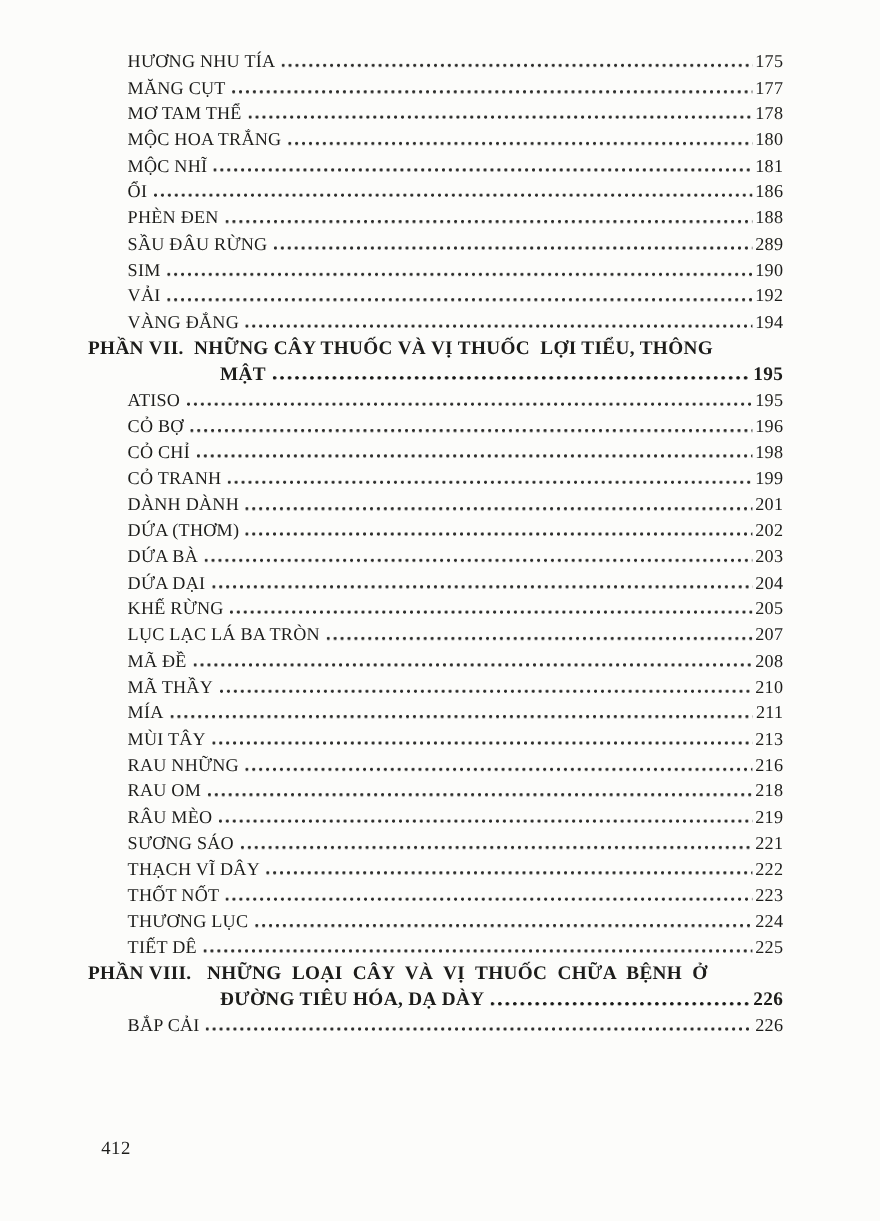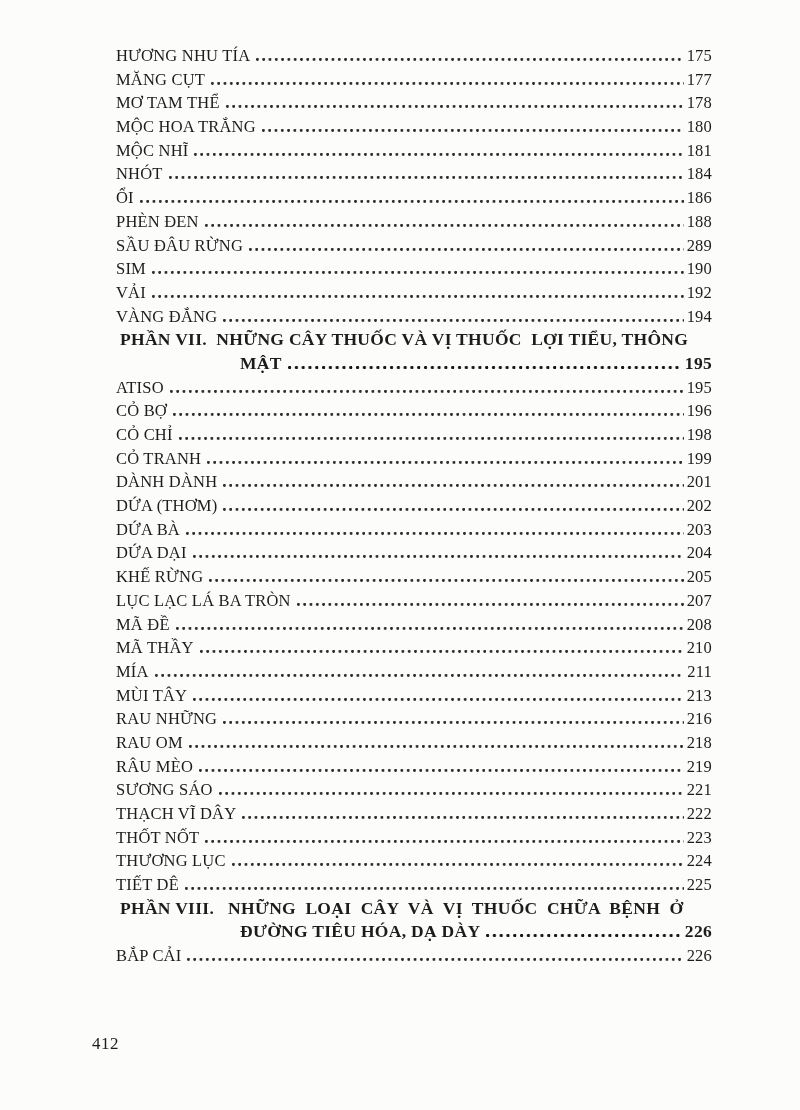--- a/index.html
+++ b/index.html
@@ -39,21 +39,20 @@
     background-image: radial-gradient(circle at 1.4px 1.4px, #2b2b29 1.15px, rgba(0,0,0,0) 1.7px);
     background-size: 6.3px 3px;
     background-repeat: repeat-x;
     background-position: left bottom;
   }
   .pagenum { white-space: nowrap; }
   .section-row {
     font-weight: bold;
     font-size: 17.5px;
     letter-spacing: 0.3px;
-    margin-left: 40px;
   }
   .section-line2 { padding-left: 120px; justify-content: space-between; }
   .section-row .dots {
     background-image: radial-gradient(circle at 1.6px 1.6px, #161614 1.35px, rgba(0,0,0,0) 1.9px);
     background-size: 6.8px 3.2px;
     height: 13px;
   }
   .folio {
     position: absolute;
     left: 92px;
@@ -90,25 +89,20 @@
     <span class="dots"></span>
     <span class="pagenum">180</span>
   </div>
 
   <div class="row entry">
     <span class="label">MỘC NHĨ</span>
     <span class="dots"></span>
     <span class="pagenum">181</span>
   </div>
 
-  <div class="row entry">
-    <span class="label">NHÓT</span>
-    <span class="dots"></span>
-    <span class="pagenum">184</span>
-  </div>
 
   <div class="row entry">
     <span class="label">ỔI</span>
     <span class="dots"></span>
     <span class="pagenum">186</span>
   </div>
 
   <div class="row entry">
     <span class="label">PHÈN ĐEN</span>
     <span class="dots"></span>

